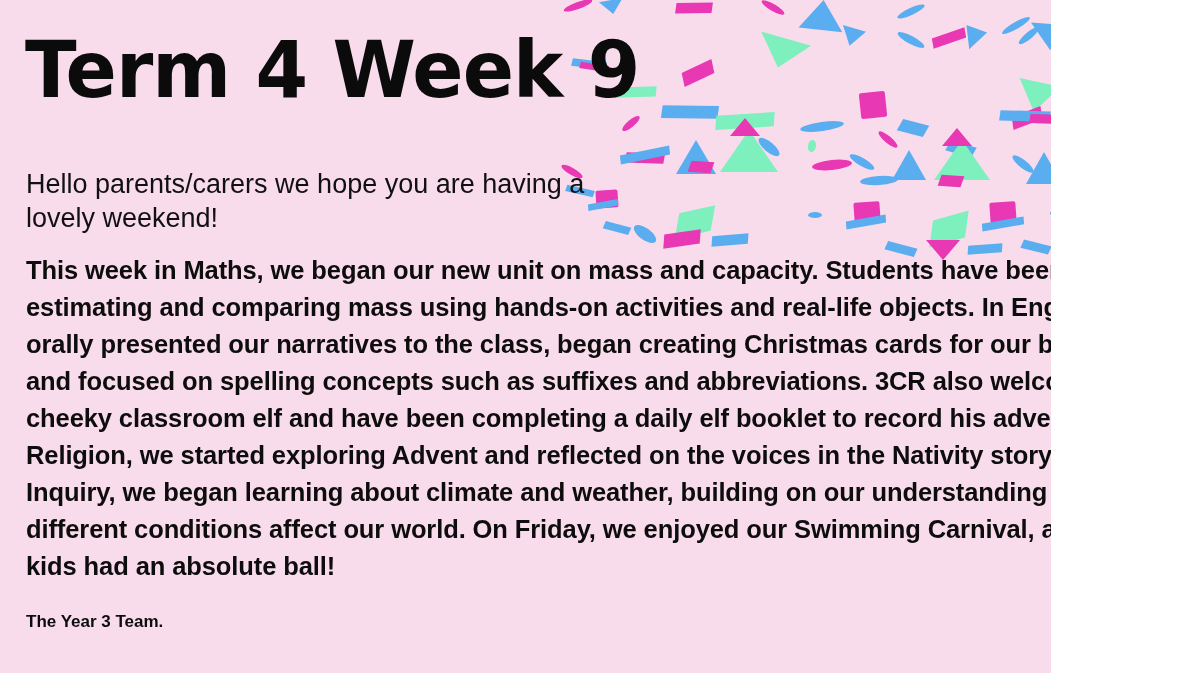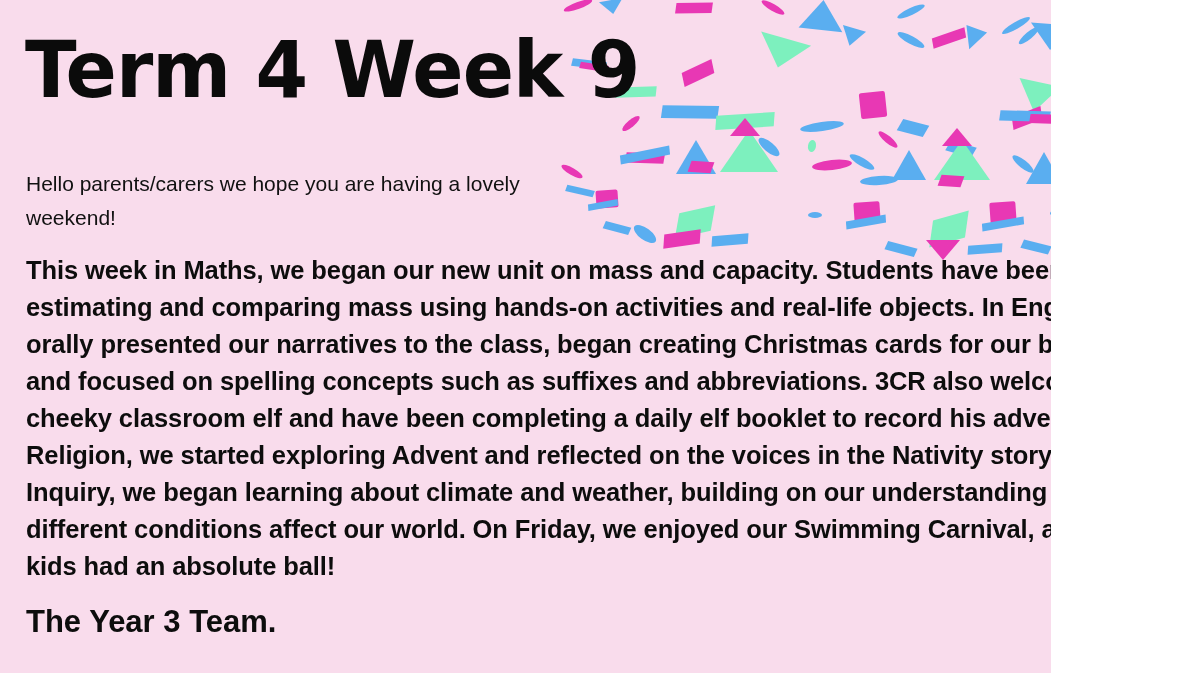--- a/index.html
+++ b/index.html
@@ -46,21 +46,21 @@
     transform: scaleX(0.97);
     transform-origin: left center;
   }
   .greeting {
     position: absolute;
     left: 26px;
     top: 167px;
     width: 560px;
     font-family: "Liberation Sans", sans-serif;
     font-weight: 500;
-    font-size: 21px;
+    font-size: 27px;
     line-height: 34px;
     color: #111111;
   }
   .body-text {
     position: absolute;
     left: 26px;
     top: 252px;
     width: 1152px;
     font-family: "Liberation Sans", sans-serif;
     font-weight: bold;
@@ -68,21 +68,21 @@
     line-height: 37px;
     color: #0d0d0d;
     letter-spacing: -0.1px;
   }
   .signoff {
     position: absolute;
     left: 26px;
     top: 605px;
     font-family: "Liberation Sans", sans-serif;
     font-weight: bold;
-    font-size: 31px;
+    font-size: 17px;
     line-height: 34px;
     color: #0d0d0d;
   }
 </style>
 </head>
 <body>
 
 <div id="page">
 
   <svg id="confetti-layer" viewBox="0 0 1200 673" xmlns="http://www.w3.org/2000/svg" aria-hidden="true">

